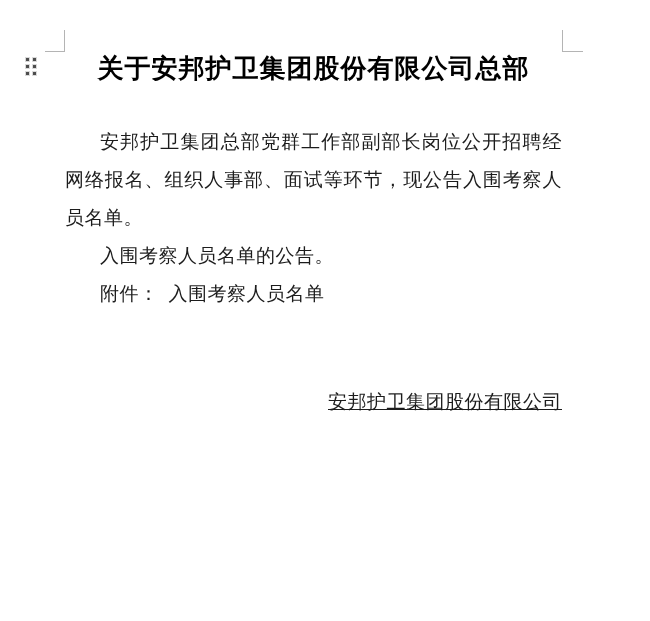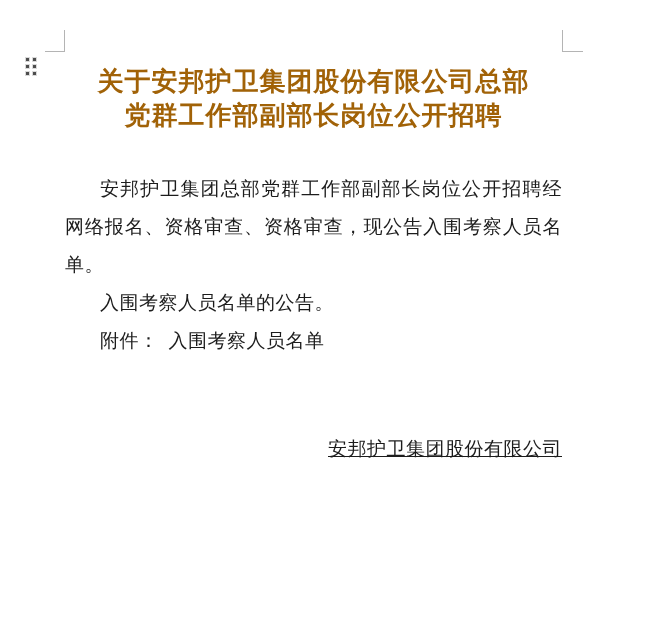--- a/index.html
+++ b/index.html
@@ -45,27 +45,27 @@
   }
   
   .content {
     position: absolute;
     left: 65px;
     top: 52px;
     width: 497px;
     color: #1c1c1c;
   }
   .doc-title {
-    margin: 13px;
+    margin: 0;
     font-size: 26px;
     font-weight: bold;
     line-height: 34px;
     letter-spacing: 1px;
     text-align: center;
-    color: #a16207;
+    color: #000000;
   }
   .doc-title .tline { display: block; }
   .body-para {
     margin: 0;
     font-size: 19px;
     line-height: 38px;
     letter-spacing: 0.5px;
     text-align: justify;
     text-indent: 35px;
   }
@@ -97,24 +97,23 @@
     <span class="dot"></span>
     <span class="dot"></span>
     <span class="dot"></span>
     <span class="dot"></span>
   </div>
 
   <div class="content">
 
     <h1 class="doc-title">
       <span class="tline">关于安邦护卫集团股份有限公司总部</span>
-      <span class="tline">党群工作部副部长岗位公开招聘</span>
     </h1>
 
-    <p class="body-para first">安邦护卫集团总部党群工作部副部长岗位公开招聘经网络报名、资格审查、资格审查，现公告入围考察人员名单。</p>
+    <p class="body-para first">安邦护卫集团总部党群工作部副部长岗位公开招聘经网络报名、组织人事部、面试等环节，现公告入围考察人员名单。</p>
 
     <p class="body-para">入围考察人员名单的公告。</p>
 
     <p class="body-para"><span>附件：</span><span class="attachment-gap"></span><span>入围考察人员名单</span></p>
 
     <div class="signature">
       <div>安邦护卫集团股份有限公司</div>
     </div>
 
   </div>

